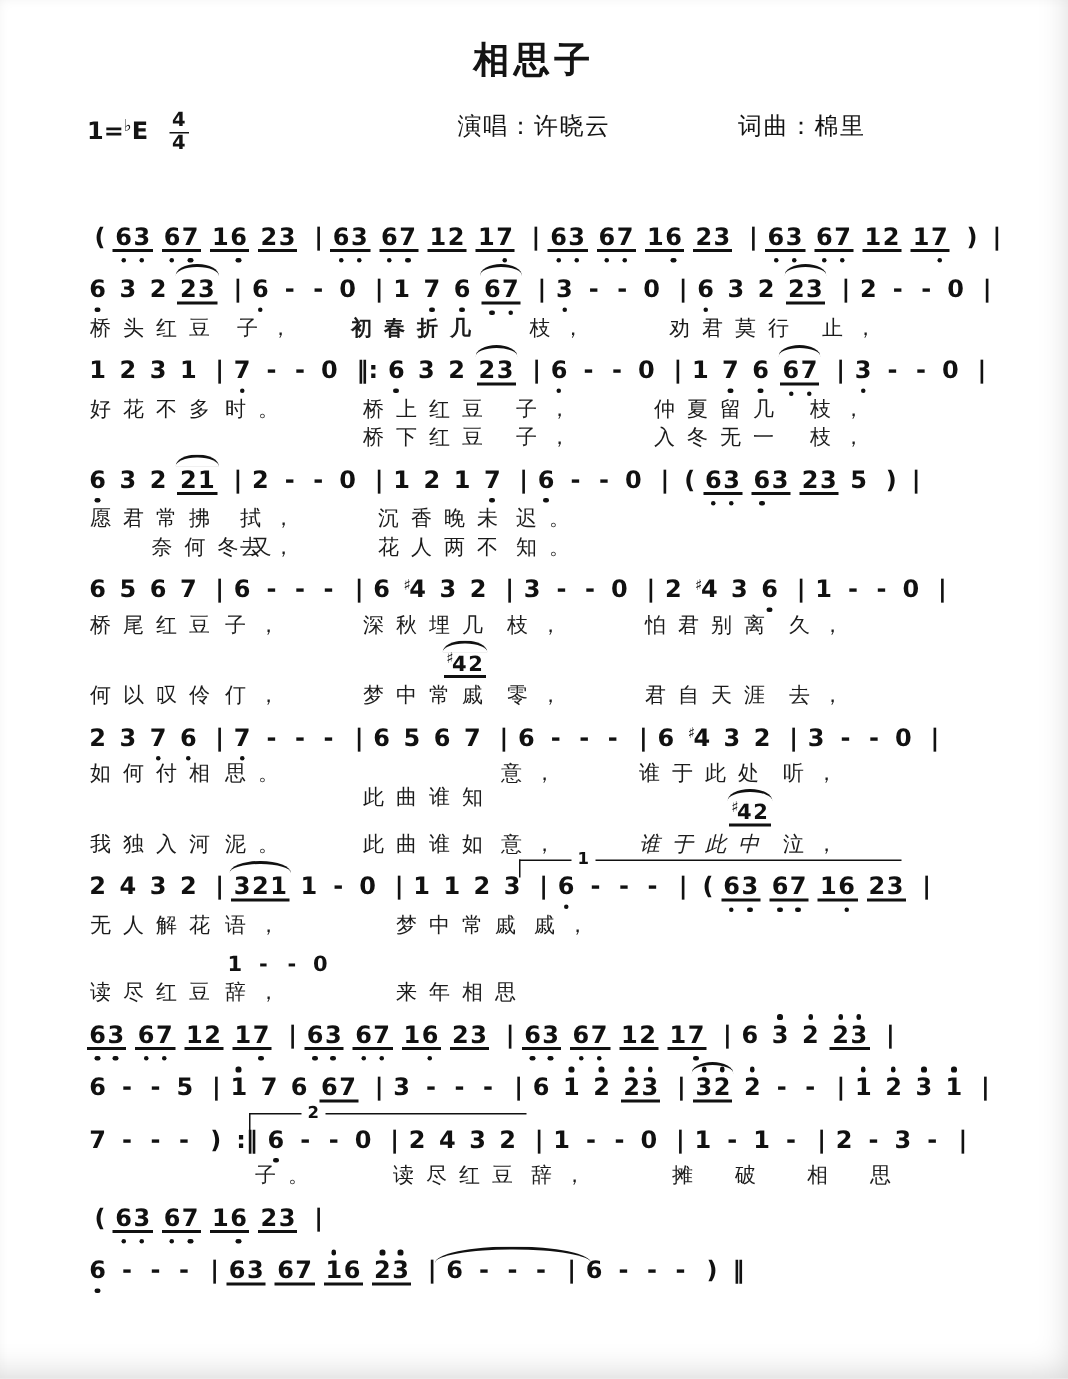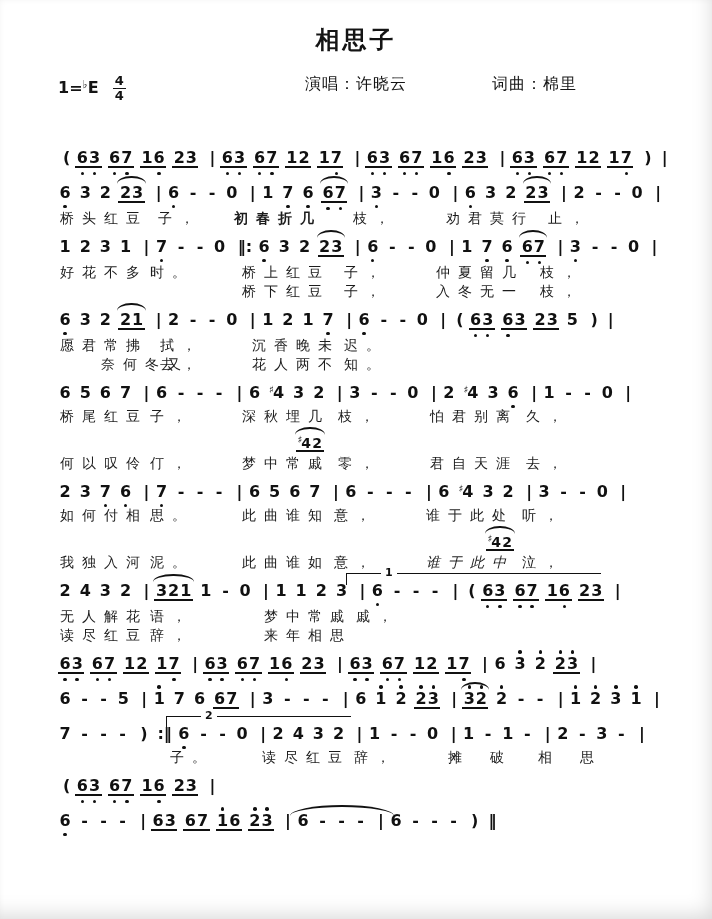--- a/index.html
+++ b/index.html
@@ -117,21 +117,21 @@
           <span class="phrase" style="left: 280px;">零，</span>
           <span class="phrase" style="left: 372px;">君自天涯</span>
           <span class="phrase" style="left: 468px;">去，</span>
         </div>
       </div>
       <div class="system">
         <div class="note-row"><span class="grp"><span class="ch">2</span></span><span class="grp"><span class="ch">3</span></span><span class="grp"><span class="ch db">7</span></span><span class="grp"><span class="ch db">6</span></span><span class="bar">|</span><span class="grp"><span class="ch db">7</span></span><span class="grp"><span class="ch">-</span></span><span class="grp"><span class="ch">-</span></span><span class="grp"><span class="ch">-</span></span><span class="bar">|</span><span class="grp"><span class="ch">6</span></span><span class="grp"><span class="ch">5</span></span><span class="grp"><span class="ch">6</span></span><span class="grp"><span class="ch">7</span></span><span class="bar">|</span><span class="grp"><span class="ch">6</span></span><span class="grp"><span class="ch">-</span></span><span class="grp"><span class="ch">-</span></span><span class="grp"><span class="ch">-</span></span><span class="bar">|</span><span class="grp"><span class="ch">6</span></span><span class="grp"><span class="ch"><span class="sharp">♯</span>4</span></span><span class="grp"><span class="ch">3</span></span><span class="grp"><span class="ch">2</span></span><span class="bar">|</span><span class="grp"><span class="ch">3</span></span><span class="grp"><span class="ch">-</span></span><span class="grp"><span class="ch">-</span></span><span class="grp"><span class="ch">0</span></span><span class="bar">|</span></div>
         <div class="lyric-row">
           <span class="phrase" style="left: 2px;">如何付相</span>
           <span class="phrase" style="left: 92px;">思。</span>
-          <span class="phrase" style="left: 184px;">此曲谁知</span>
+          <span class="phrase" style="left: 184px; margin-top: 16px;">此曲谁知</span>
           <span class="phrase" style="left: 276px;">意，</span>
           <span class="phrase" style="left: 368px;">谁于此处</span>
           <span class="phrase" style="left: 464px;">听，</span>
         </div>
         <div class="note-row inter" style="margin-left: 428px;"><span class="grp u1"><span class="tie"></span><span class="ch"><span class="sharp">♯</span>4</span><span class="ch">2</span></span></div>
         <div class="lyric-row">
           <span class="phrase" style="left: 2px;">我独入河</span>
           <span class="phrase" style="left: 92px;">泥。</span>
           <span class="phrase" style="left: 184px;">此曲谁如</span>
           <span class="phrase" style="left: 276px;">意，</span>
@@ -142,20 +142,21 @@
       <div class="system">
         <div class="note-row"><div class="volta" style="left: 288px; width: 254px;">
             <span class="vlabel">1</span>
           </div><span class="grp"><span class="ch">2</span></span><span class="grp"><span class="ch">4</span></span><span class="grp"><span class="ch">3</span></span><span class="grp"><span class="ch">2</span></span><span class="bar">|</span><span class="grp u1"><span class="tie"></span><span class="ch">3</span><span class="ch">2</span><span class="ch">1</span></span><span class="grp"><span class="ch">1</span></span><span class="grp"><span class="ch">-</span></span><span class="grp"><span class="ch">0</span></span><span class="bar">|</span><span class="grp"><span class="ch">1</span></span><span class="grp"><span class="ch">1</span></span><span class="grp"><span class="ch">2</span></span><span class="grp"><span class="ch">3</span></span><span class="bar">|</span><span class="grp"><span class="ch db">6</span></span><span class="grp"><span class="ch">-</span></span><span class="grp"><span class="ch">-</span></span><span class="grp"><span class="ch">-</span></span><span class="bar">|</span><span class="bar">(</span><span class="grp u1"><span class="ch db">6</span><span class="ch db">3</span></span><span class="grp u1"><span class="ch db">6</span><span class="ch db">7</span></span><span class="grp u1"><span class="ch">1</span><span class="ch db">6</span></span><span class="grp u1"><span class="ch">2</span><span class="ch">3</span></span><span class="bar">|</span></div>
         <div class="lyric-row">
           <span class="phrase" style="left: 2px;">无人解花</span>
           <span class="phrase" style="left: 92px;">语，</span>
           <span class="phrase" style="left: 206px;">梦中常戚</span>
           <span class="phrase" style="left: 298px;">戚，</span>
         </div>
+        <div class="note-row inter" style="margin-left: 92px;"><span class="grp"><span class="ch">1</span></span><span class="grp"><span class="ch">-</span></span><span class="grp"><span class="ch">-</span></span><span class="grp"><span class="ch">0</span></span></div>
         <div class="lyric-row">
           <span class="phrase" style="left: 2px;">读尽红豆</span>
           <span class="phrase" style="left: 92px;">辞，</span>
           <span class="phrase" style="left: 206px;">来年相思</span>
         </div>
       </div>
       <div class="system">
         <div class="note-row"><span class="grp u1"><span class="ch db">6</span><span class="ch db">3</span></span><span class="grp u1"><span class="ch db">6</span><span class="ch db">7</span></span><span class="grp u1"><span class="ch">1</span><span class="ch">2</span></span><span class="grp u1"><span class="ch">1</span><span class="ch db">7</span></span><span class="bar">|</span><span class="grp u1"><span class="ch db">6</span><span class="ch db">3</span></span><span class="grp u1"><span class="ch db">6</span><span class="ch db">7</span></span><span class="grp u1"><span class="ch">1</span><span class="ch db">6</span></span><span class="grp u1"><span class="ch">2</span><span class="ch">3</span></span><span class="bar">|</span><span class="grp u1"><span class="ch db">6</span><span class="ch db">3</span></span><span class="grp u1"><span class="ch db">6</span><span class="ch db">7</span></span><span class="grp u1"><span class="ch">1</span><span class="ch">2</span></span><span class="grp u1"><span class="ch">1</span><span class="ch db">7</span></span><span class="bar">|</span><span class="grp"><span class="ch">6</span></span><span class="grp"><span class="ch da">3</span></span><span class="grp"><span class="ch da">2</span></span><span class="grp u1"><span class="ch da">2</span><span class="ch da">3</span></span><span class="bar">|</span></div>
       </div>
       <div class="system">

